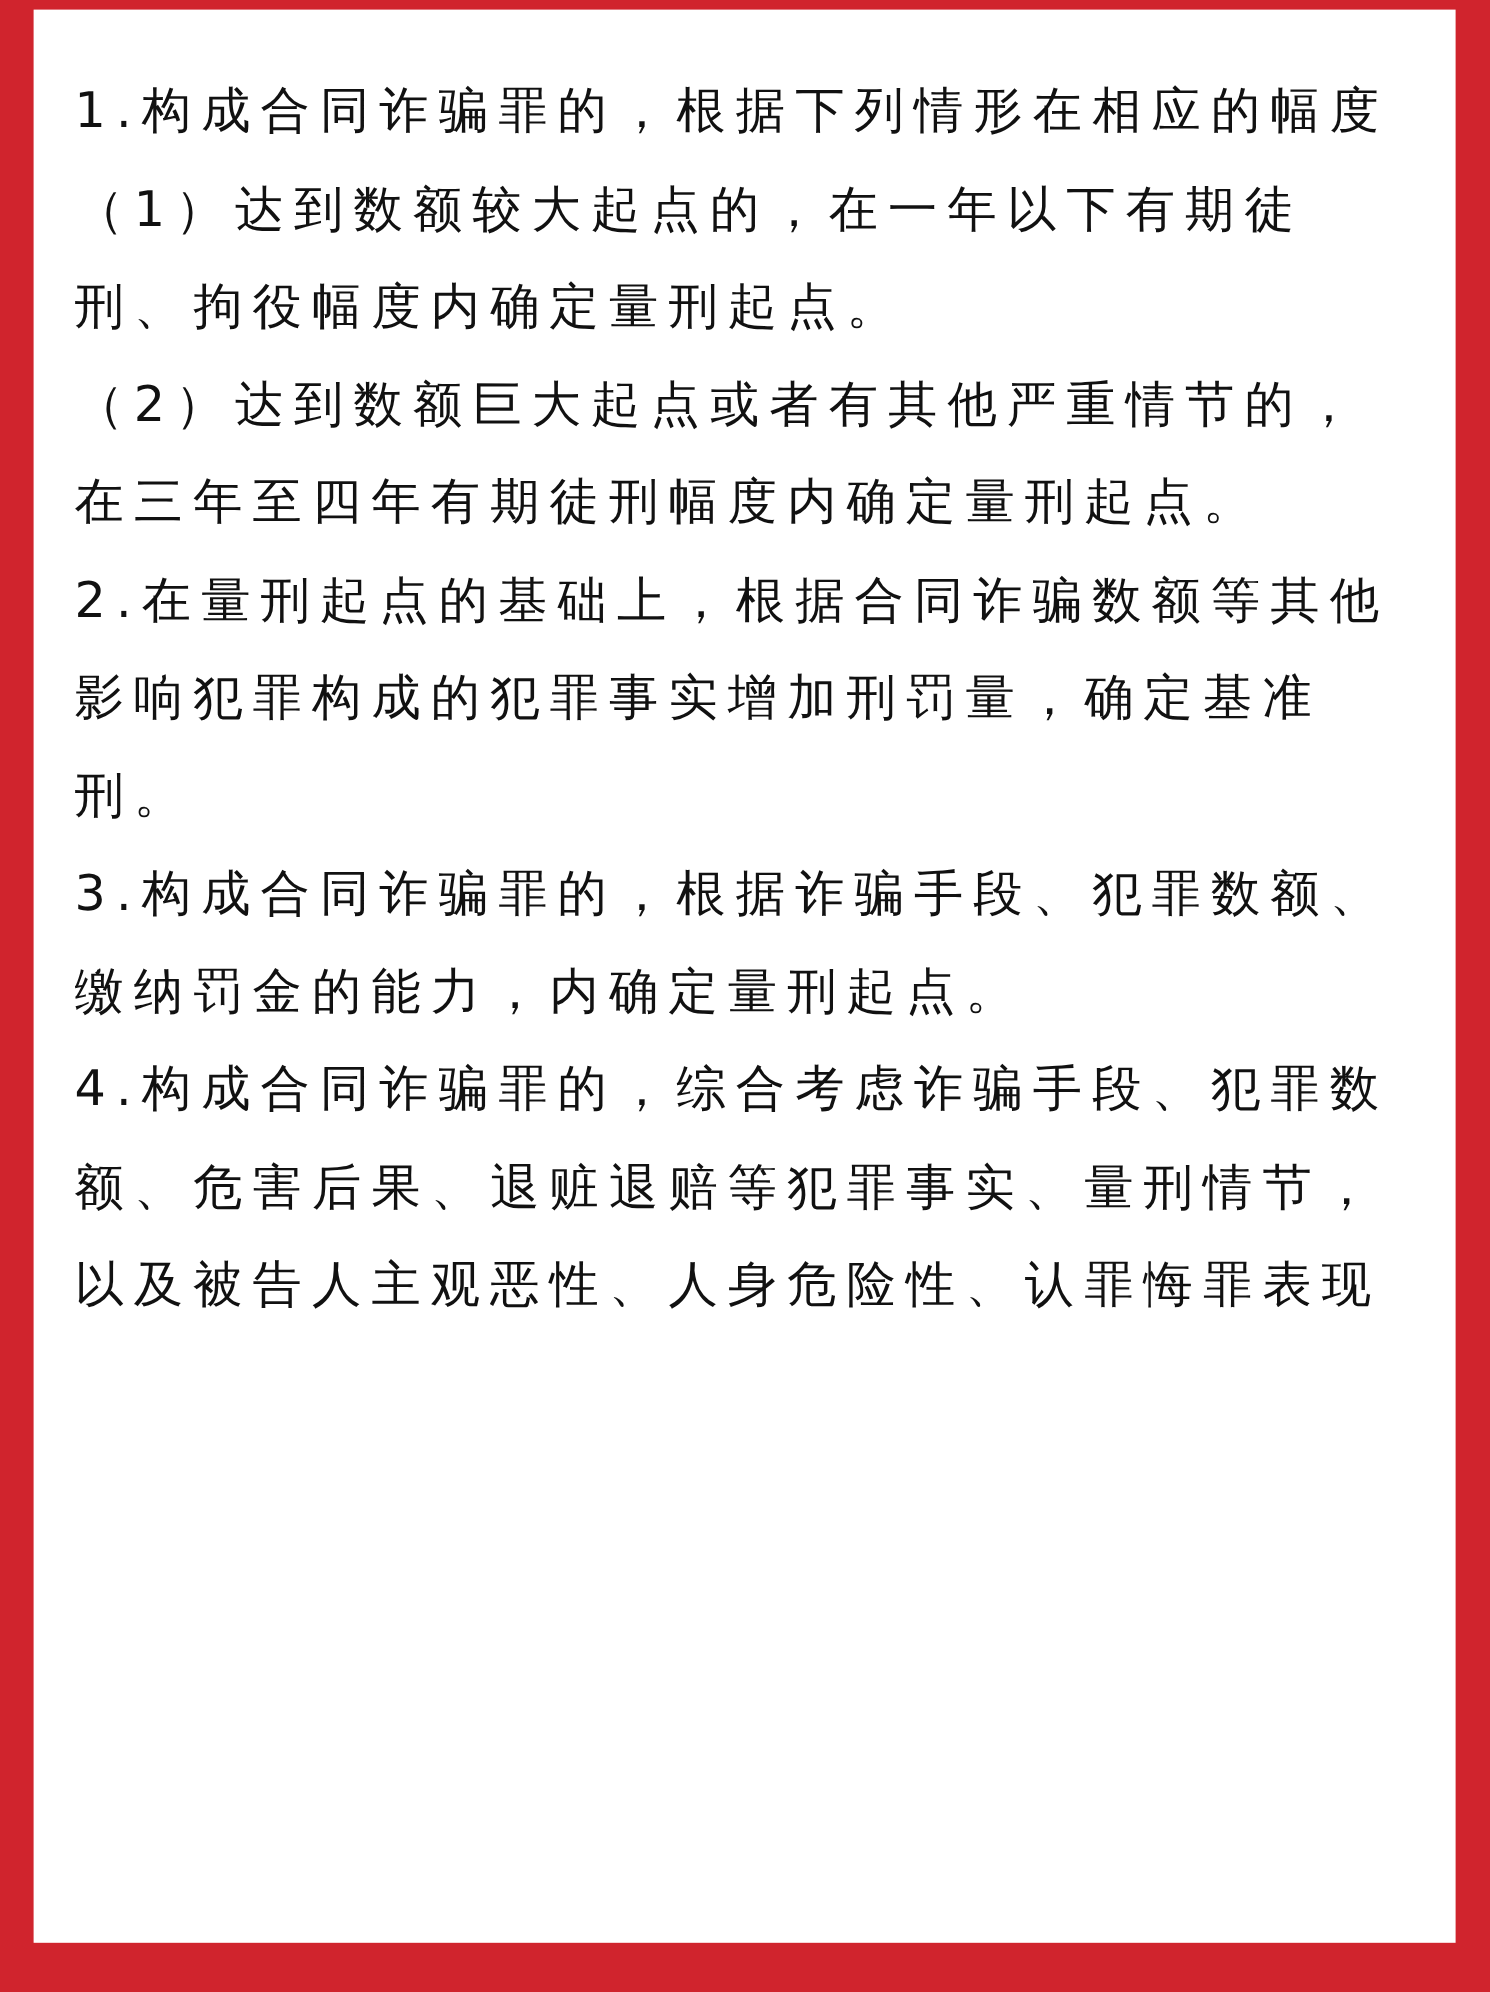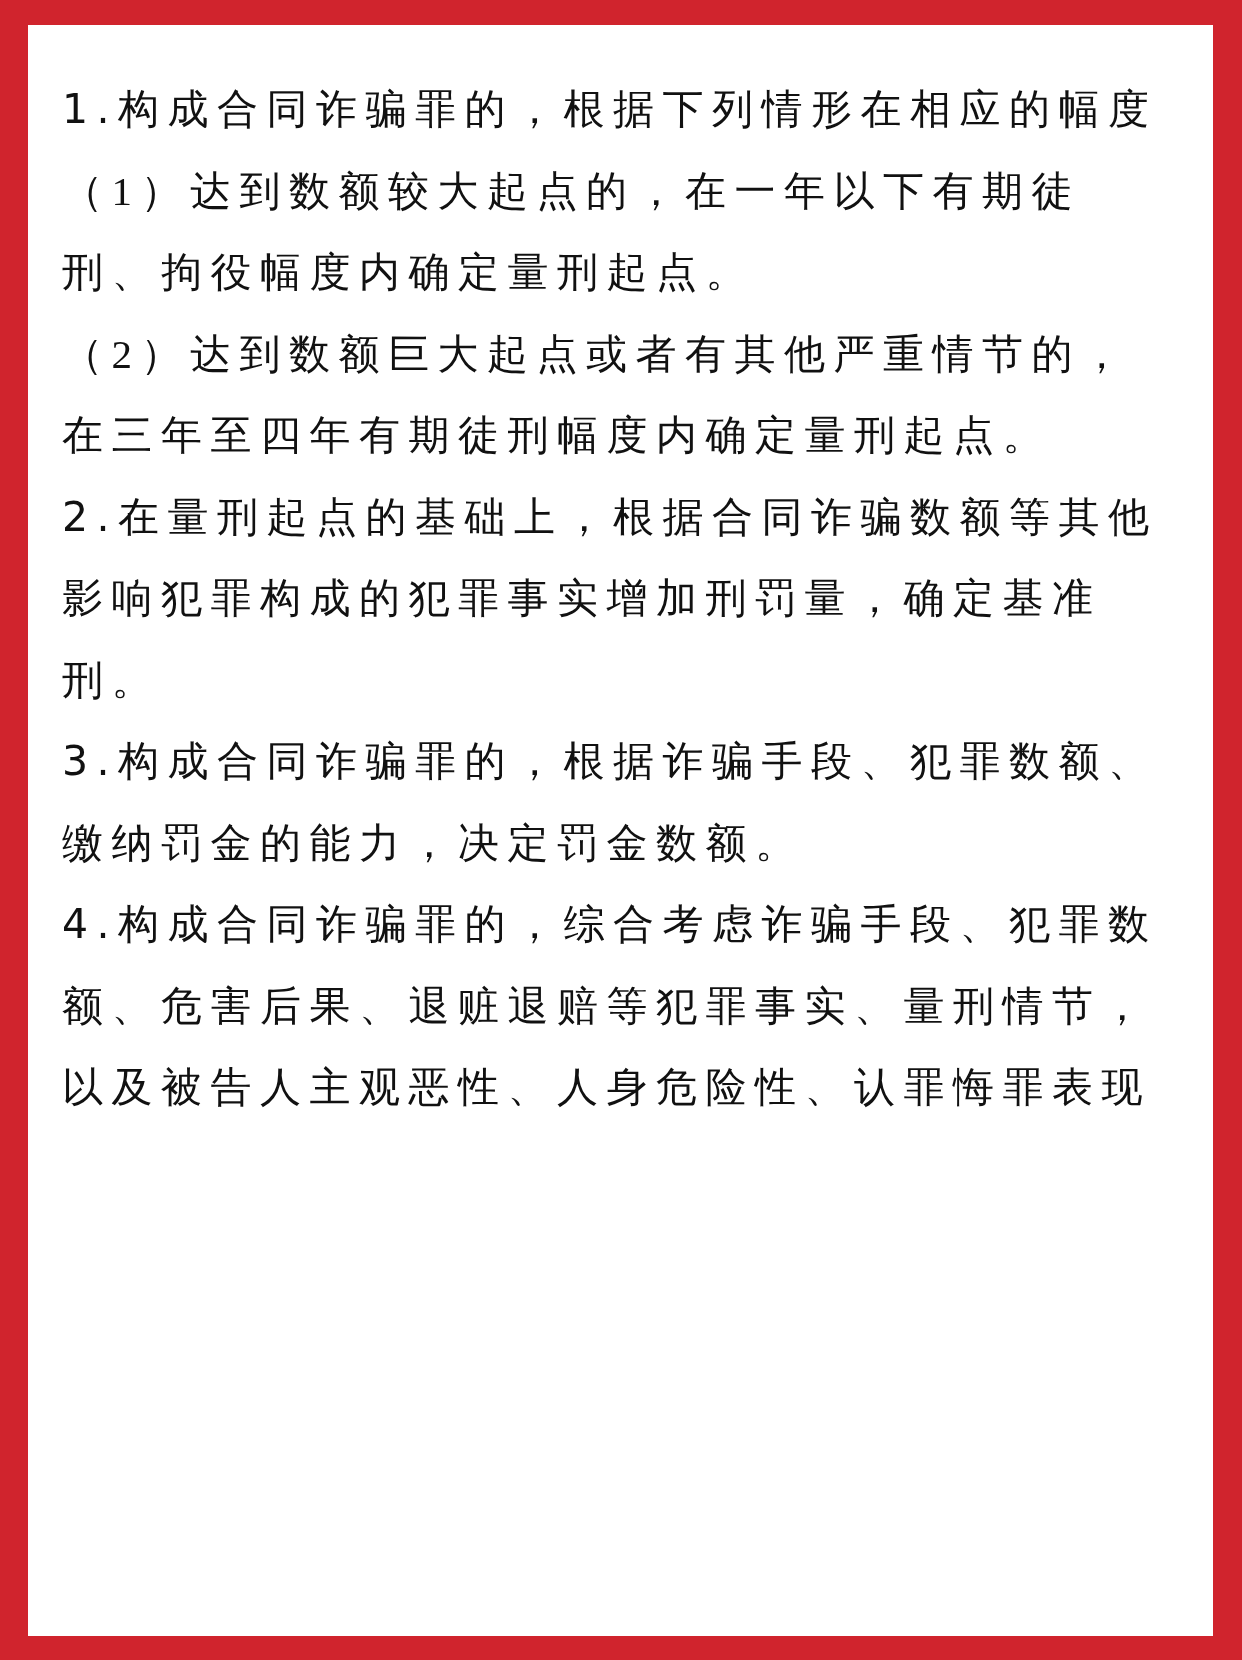--- a/index.html
+++ b/index.html
@@ -10,21 +10,21 @@
       width: 1242px;
       height: 1660px;
       background: #d0242d;
       position: relative;
       overflow: hidden;
       font-family: "DejaVu Sans", "Liberation Sans", sans-serif;
     }
     .panel {
       position: absolute;
       left: 28px;
-      top: 25px;
+      top: 8px;
       width: 1185px;
       height: 1611px;
       background: #ffffff;
     }
     .content {
       position: absolute;
       left: 34px;
       top: 44px;
       width: 1130px;
     }
@@ -32,35 +32,34 @@
       display: block;
       height: 81.5px;
       line-height: 81.5px;
       font-size: 41px;
       letter-spacing: 8.5px;
       color: #111111;
       white-space: nowrap;
     }
     .line.sub {
       padding-left: 0;
-      font-family: Liberation Serif, serif;
     }
   </style>
 </head>
 <body>
 
 <div class="panel">
   <div class="content">
     <div class="line">1.构成合同诈骗罪的，根据下列情形在相应的幅度</div>
     <div class="line sub">（1）达到数额较大起点的，在一年以下有期徒</div>
     <div class="line">刑、拘役幅度内确定量刑起点。</div>
     <div class="line sub">（2）达到数额巨大起点或者有其他严重情节的，</div>
     <div class="line">在三年至四年有期徒刑幅度内确定量刑起点。</div>
     <div class="line">2.在量刑起点的基础上，根据合同诈骗数额等其他</div>
     <div class="line">影响犯罪构成的犯罪事实增加刑罚量，确定基准</div>
     <div class="line">刑。</div>
     <div class="line">3.构成合同诈骗罪的，根据诈骗手段、犯罪数额、</div>
-    <div class="line">缴纳罚金的能力，决定罚金数额。</div>
+    <div class="line">缴纳罚金的能力，内确定量刑起点。</div>
     <div class="line">4.构成合同诈骗罪的，综合考虑诈骗手段、犯罪数</div>
     <div class="line">额、危害后果、退赃退赔等犯罪事实、量刑情节，</div>
     <div class="line">以及被告人主观恶性、人身危险性、认罪悔罪表现</div>
   </div>
 </div>
 
 </body></html>

